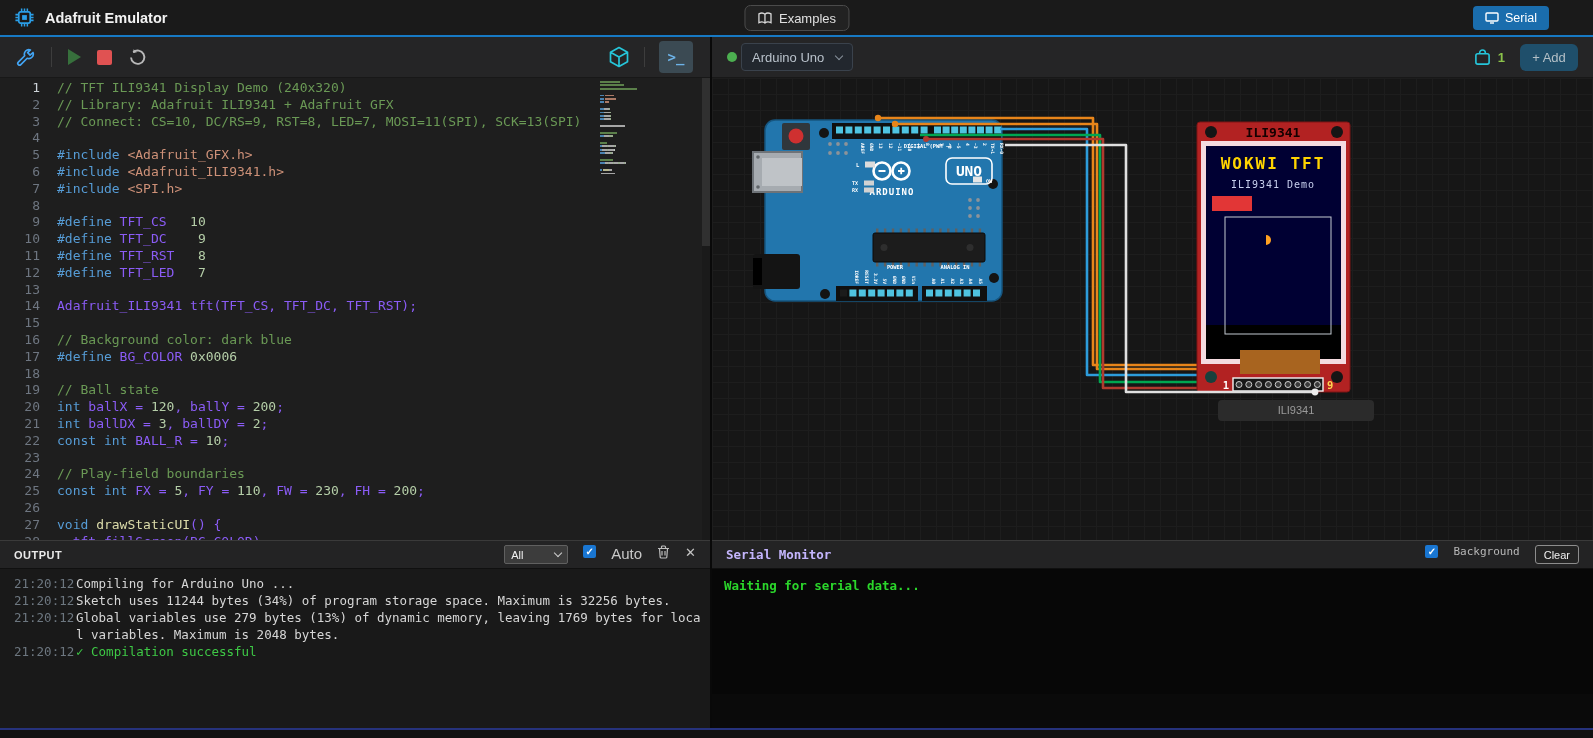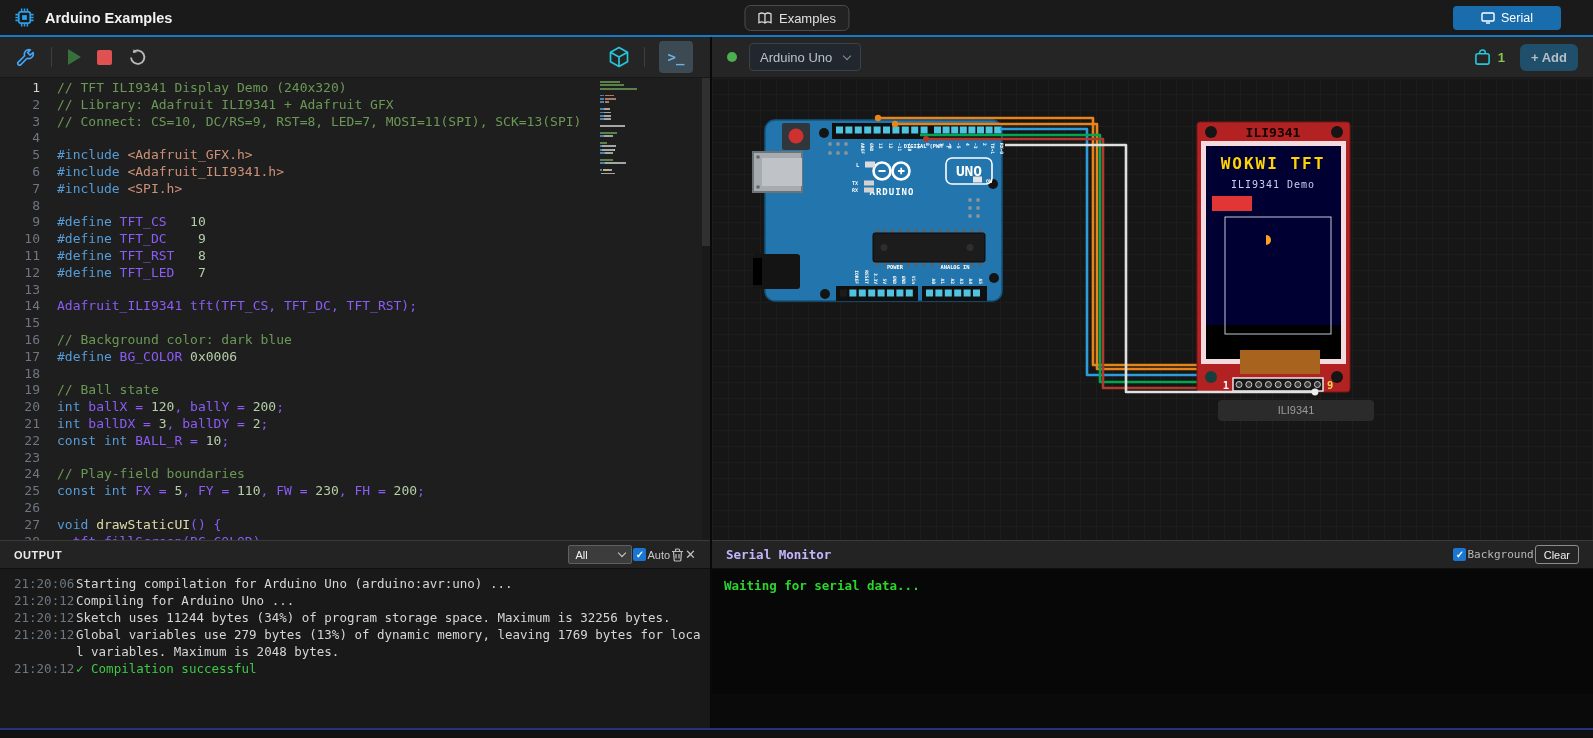--- a/index.html
+++ b/index.html
@@ -6,22 +6,22 @@
   html,body{width:1593px;height:738px;overflow:hidden;background:#0e0e0e;
     font-family:"Liberation Sans",sans-serif;color:#ddd;position:relative}
 
   
   #app-header{position:absolute;left:0;top:0;width:100%;height:37px;background:#1a1a1a;
     border-bottom:2px solid var(--accent);display:flex;align-items:center;padding:0 14px;z-index:5}
   .brand{display:flex;align-items:center;gap:10px;font-size:14.5px;font-weight:bold;color:#f2f2f2}
   #examples-btn{position:absolute;left:50%;transform:translateX(-50%);top:5px;height:26px;
     display:flex;align-items:center;gap:7px;padding:8px 12px;background:#222;border:1px solid #4b4b4b;
     border-radius:6px;color:#e0e0e0;font-size:13px;cursor:pointer}
-  #serial-btn{position:absolute;right:32px;top:6px;height:24px;display:flex;align-items:center;gap:6px;
-    padding:0 28px;background:var(--serial-button);border:none;border-radius:4px;color:#fff;font-size:12.5px;cursor:pointer}
+  #serial-btn{position:absolute;right:44px;top:6px;height:24px;display:flex;align-items:center;gap:6px;
+    padding:0 12px;background:var(--serial-button);border:none;border-radius:4px;color:#fff;font-size:12.5px;cursor:pointer}
 
   
   #divider{position:absolute;left:710px;top:37px;bottom:0;width:2px;background:#090909}
   .pane{position:absolute;top:37px;bottom:10px;background:#1e1e1e}
   #left-pane{left:0;width:710px}
   #right-pane{left:712px;right:0}
   #bottom-strip{position:absolute;left:0;right:0;bottom:0;height:10px;background:#111;border-top:2px solid #26327c}
 
   .toolbar{position:absolute;top:0;left:0;right:0;height:41px;background:#252526;border-bottom:1px solid #181818;
     display:flex;align-items:center;gap:16px;padding:0 15px}
@@ -42,43 +42,43 @@
   #minimap{position:absolute;top:3px;left:600px;width:100px}
   .mm-l{height:1.9px;margin-bottom:1.5px;white-space:nowrap;font-size:0}
   .mm-l i{display:inline-block;height:1.9px;opacity:.8}
   #editor-scrollbar{position:absolute;right:0;top:0;bottom:0;width:8px;background:#1a1a1a}
   #editor-scrollbar .thumb{position:absolute;top:0;width:100%;height:168px;background:#3c3c3c;opacity:.65}
 
   
   #output-panel{position:absolute;top:503px;left:0;right:0;bottom:0;background:#191919;border-top:1px solid #3a3a3a}
   .panel-head{height:28px;background:#232324;display:flex;align-items:center;padding:0 14px;border-bottom:1px solid #101010}
   #output-title{font-size:11px;font-weight:bold;letter-spacing:.5px;color:#eaeaea}
-  .head-controls{margin-left:auto;display:flex;align-items:center;gap:1px}
+  .head-controls{margin-left:auto;display:flex;align-items:flex-start;gap:15px}
   .mini-select{height:19px;min-width:64px;background:#3c3c3c;border:1px solid #606060;border-radius:2px;
     color:#f2f2f2;font-size:11px;display:flex;align-items:center;justify-content:space-between;gap:10px;padding:0 6px;cursor:pointer}
   .chev{width:6px;height:6px;border-right:1.6px solid #cfcfcf;border-bottom:1.6px solid #cfcfcf;transform:rotate(45deg);margin-top:-3px}
   .checkbox{width:13px;height:13px;background:var(--checkbox-blue);border-radius:2px;color:#fff;
     font-size:10px;line-height:13px;text-align:center;font-weight:bold;cursor:pointer}
-  .chk-label{font-size:11px;color:#c8c8c8}
+  .chk-label{font-size:15px;color:#c8c8c8}
   .x-btn{color:#c4c4c4;font-size:13px;background:none;border:none;cursor:pointer}
   #log{padding:7px 4px 0 14px;font:12.5px/16.9px "DejaVu Sans Mono",monospace;color:#d6d6d6}
   .log-line{display:flex}
   .log-time{width:62px;flex:none;color:#6d7780}
   .log-text{flex:1;word-break:break-all;padding-right:4px}
   .log-text.ok{color:var(--success-text)}
 
   
   #status-dot{width:10px;height:10px;border-radius:50%;background:var(--status-green)}
   #board-select{min-width:112px;height:28px;background:#22272e;border:1px solid #3a424c;border-radius:4px;
     color:#b9c2cb;font-size:13px;display:flex;align-items:center;justify-content:space-between;gap:12px;padding:0 10px;cursor:pointer}
   #board-select .chev{border-color:#88929c}
   .right-cluster{margin-left:auto;display:flex;align-items:center;gap:7px}
   #parts-count{color:#8bc34a;font-size:13px;font-weight:bold;margin-right:8px}
   #add-btn{width:58px;height:27px;background:#1f4f6b;border:none;border-radius:6px;color:#b4c0c7;
-    font-size:13px;font-weight:bold;cursor:pointer}
+    font-size:13px;font-weight:normal;cursor:pointer}
 
   
   #canvas{position:absolute;top:41px;left:0;right:0;height:462px;background-color:#161616;
     background-image:linear-gradient(#1d1d1d 1px,transparent 1px),linear-gradient(90deg,#1d1d1d 1px,transparent 1px);
     background-size:16px 16px}
   #diagram-svg{position:absolute;inset:0}
   .board{fill:var(--board-blue);stroke:#16557f;stroke-width:1.5}
   .pcb{fill:var(--pcb-red);stroke:#7e1414;stroke-width:1}
   .silk{fill:#fff;font-family:"DejaVu Sans Mono",monospace;font-weight:bold}
   .silk-v{fill:#fff;font-family:"DejaVu Sans Mono",monospace;font-weight:bold;font-size:4.6px}
@@ -109,21 +109,21 @@
 
 <header id="app-header">
   <div class="brand">
     <svg width="21" height="21" viewBox="0 0 22 22">
       <rect x="5" y="5" width="12" height="12" rx="2" fill="none" stroke="#2b9fe8" stroke-width="1.8"></rect>
       <rect x="8.5" y="8.5" width="5" height="5" fill="#2b9fe8"></rect>
       <g stroke="#2b9fe8" stroke-width="1.6">
         <path d="M8 5V1.5 M11 5V1.5 M14 5V1.5 M8 17v3.5 M11 17v3.5 M14 17v3.5 M5 8H1.5 M5 11H1.5 M5 14H1.5 M17 8h3.5 M17 11h3.5 M17 14h3.5"></path>
       </g>
     </svg>
-    <span>Arduino Examples</span>
+    <span>Adafruit Emulator</span>
   </div>
   <button id="examples-btn">
     <svg width="15" height="13" viewBox="0 0 16 14">
       <path d="M8 2.5 C6.5 1 3.5 1 1.5 2 V11.5 C3.5 10.5 6.5 10.5 8 12 C9.5 10.5 12.5 10.5 14.5 11.5 V2 C12.5 1 9.5 1 8 2.5 Z M8 2.5 V12" fill="none" stroke="#d8d8d8" stroke-width="1.4"></path>
     </svg>
     <span>Examples</span>
   </button>
   <button id="serial-btn">
     <svg width="14" height="12" viewBox="0 0 14 12">
       <rect x="1" y="1" width="12" height="8" rx="1" fill="none" stroke="#fff" stroke-width="1.4"></rect>
@@ -216,45 +216,41 @@
         <button class="icon-btn">
           <svg width="13" height="14" viewBox="0 0 13 14">
             <path d="M1 3.5h11 M4.5 3.5V2a1 1 0 0 1 1-1h2a1 1 0 0 1 1 1v1.5 M2.5 3.5 L3.2 12.3a1 1 0 0 0 1 .7h4.6a1 1 0 0 0 1-.7 L10.5 3.5 M5 6v4.5 M8 6v4.5" fill="none" stroke="#bdbdbd" stroke-width="1.2"></path>
           </svg>
         </button>
         <button class="x-btn">✕</button>
       </div>
     </div>
     <div id="log">
         <div class="log-line">
-          <span class="log-time">21:20:06</span>
-          <span class="log-text">Starting compilation for Arduino Uno (arduino:avr:uno) ...</span>
-        </div>
-        <div class="log-line">
           <span class="log-time">21:20:12</span>
           <span class="log-text">Compiling for Arduino Uno ...</span>
         </div>
         <div class="log-line">
           <span class="log-time">21:20:12</span>
           <span class="log-text">Sketch uses 11244 bytes (34%) of program storage space. Maximum is 32256 bytes.</span>
         </div>
         <div class="log-line">
           <span class="log-time">21:20:12</span>
           <span class="log-text">Global variables use 279 bytes (13%) of dynamic memory, leaving 1769 bytes for local variables. Maximum is 2048 bytes.</span>
         </div>
         <div class="log-line">
           <span class="log-time">21:20:12</span>
           <span class="log-text ok">✓ Compilation successful</span>
         </div>
       </div>
   </div>
 </section>
 
 <section class="pane" id="right-pane">
-  <div class="toolbar" style="gap:12px">
+  <div class="toolbar" style="gap:4px">
     <span id="status-dot"></span>
     <div id="board-select">
       <span>Arduino Uno</span>
       <span class="chev"></span>
     </div>
     <div class="right-cluster">
       <svg width="17" height="17" viewBox="0 0 18 18">
         <rect x="2" y="5" width="14" height="11" rx="2" fill="none" stroke="#26c6da" stroke-width="1.7"></rect>
         <path d="M6 5 V4 a3 3 0 0 1 6 0 v1" fill="none" stroke="#26c6da" stroke-width="1.7"></path>
       </svg>

